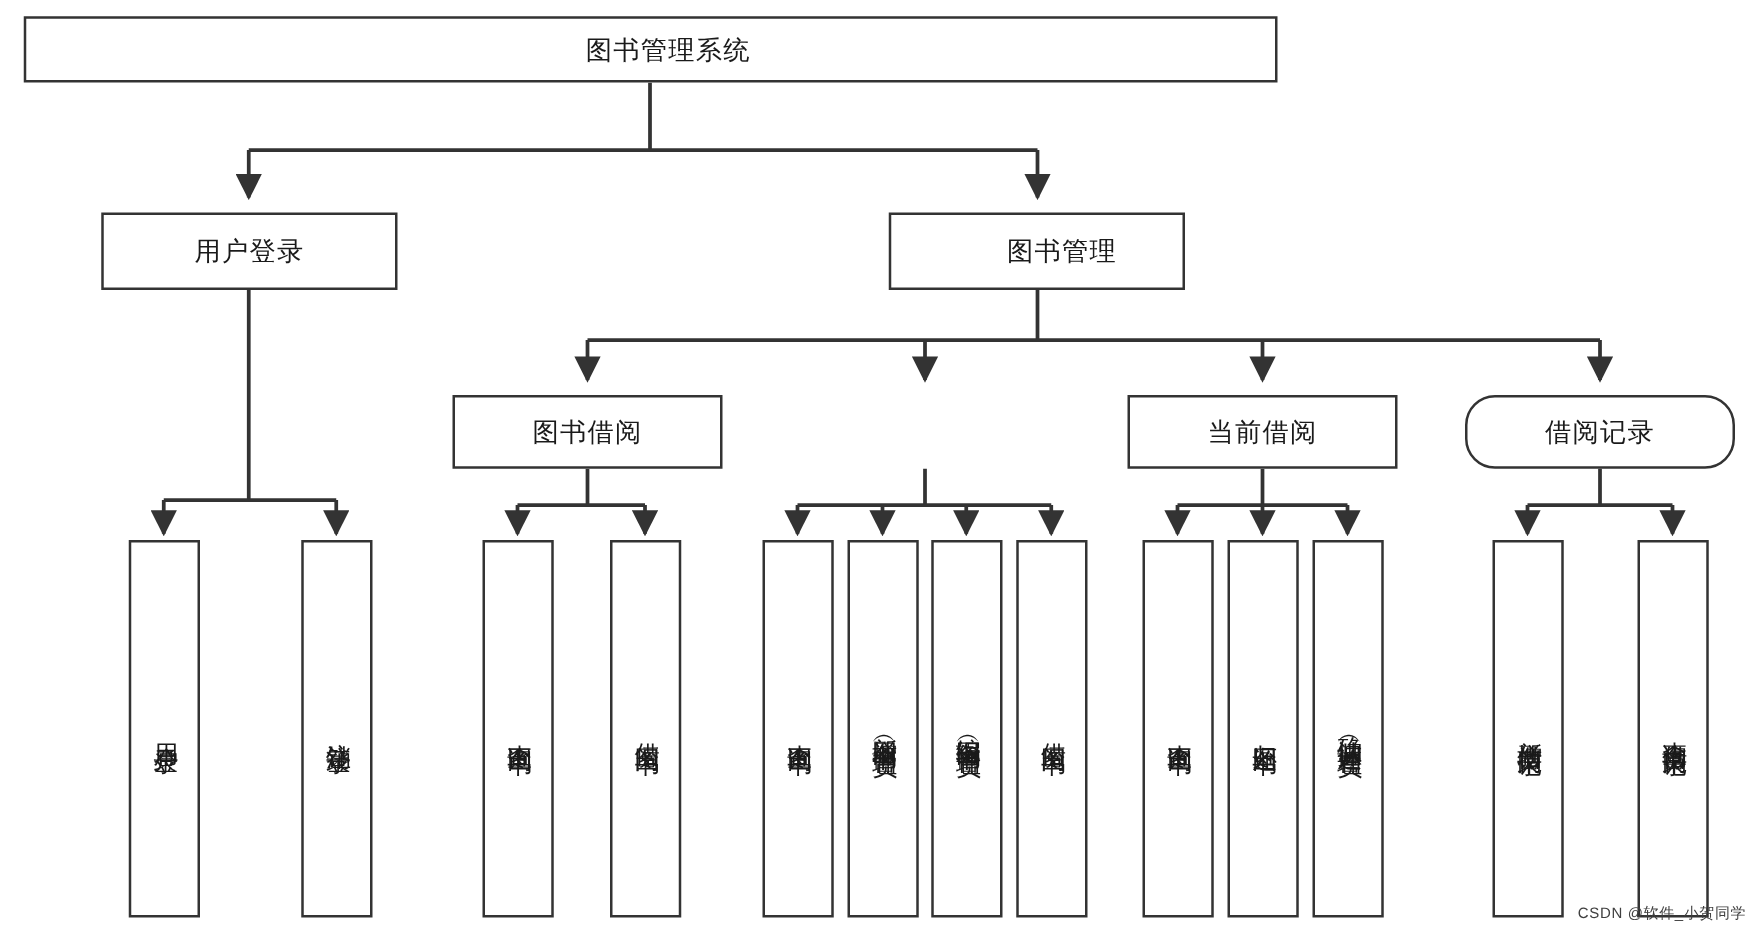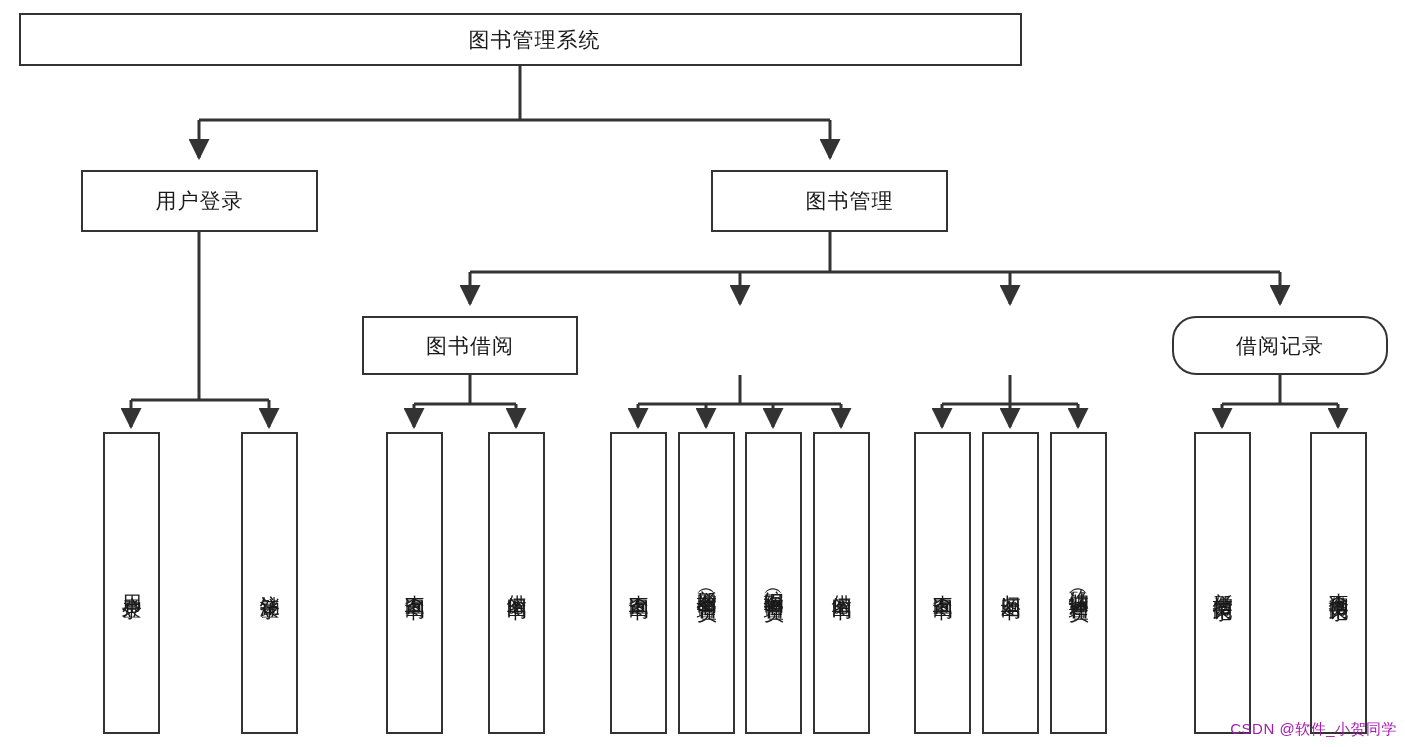--- a/index.html
+++ b/index.html
@@ -52,22 +52,22 @@
   }
   .node.v > span {
     writing-mode: vertical-rl;
     text-orientation: upright;
     display: block;
   }
   #watermark {
     position: absolute;
     right: 8px;
     bottom: 8px;
-    font-size: 15px;
-    color: #a21caf;
+    font-size: 12px;
+    color: #404040;
     letter-spacing: 0.5px;
     z-index: 5;
     user-select: none;
     margin-left: 26px;
   }
 </style>
 </head>
 <body>
 
 <div id="canvas">
@@ -129,20 +129,23 @@
   <div class="node h" style="left:81px; top:170px; width:237px; height:62px;">
     <span>用户登录</span>
   </div>
   <div class="node h" style="left:711px; top:170px; width:237px; height:62px;padding-left:40px;">
     <span>图书管理</span>
   </div>
 
   <div class="node h" style="left:362px; top:316px; width:216px; height:59px;">
     <span>图书借阅</span>
   </div>
+  <div class="node h" style="left:902px; top:316px; width:216px; height:59px;">
+    <span>当前借阅</span>
+  </div>
   <div class="node h" style="left:1172px; top:316px; width:216px; height:59px;border-radius:24px;">
     <span>借阅记录</span>
   </div>
 
   <div class="node v" style="left:103px; top:432px; width:57px; height:302px;">
     <span>用户登录</span>
   </div>
   <div class="node v" style="left:241px; top:432px; width:57px; height:302px;">
     <span>注销登录</span>
   </div>

